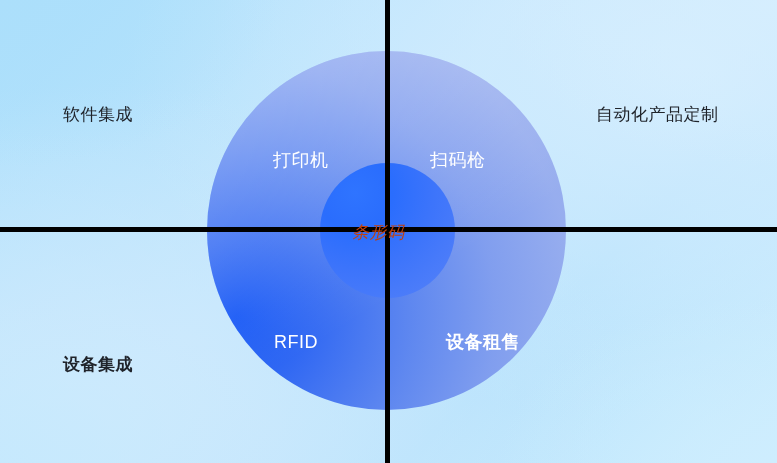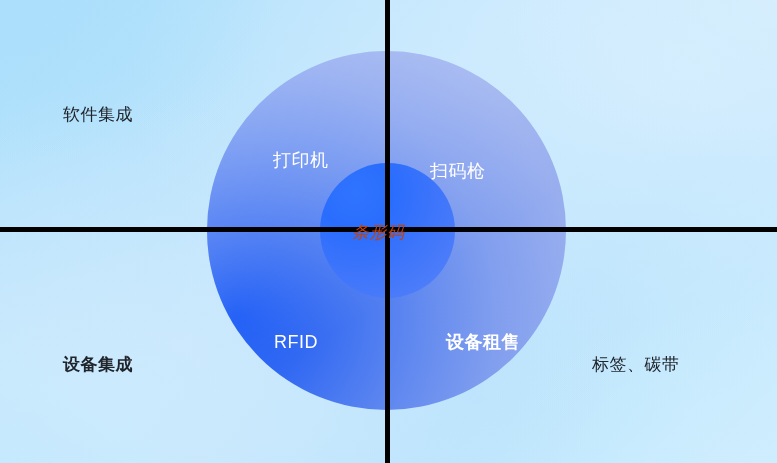--- a/index.html
+++ b/index.html
@@ -115,21 +115,21 @@
   }
 
   
   .lbl-software   { left: 63px;  top: 106px; }
   .lbl-automation { left: 596px; top: 106px; }
   .lbl-equipment  { left: 63px;  top: 356px; font-weight: bold; }
   .lbl-labels     { left: 592px; top: 356px; }
 
   
   .lbl-printer    { left: 273px; top: 131px; }
-  .lbl-scanner    { left: 430px; top: 142px; }
+  .lbl-scanner    { left: 430px; top: 131px; }
   .lbl-rfid       { left: 274px; top: 313px; }
   .lbl-rental     { left: 446px; top: 313px; font-weight: bold; }
 
   
   .lbl-barcode    { left: 352px; top: 224px; }
 </style>
 </head>
 <body>
 
 <div id="stage">
@@ -141,22 +141,22 @@
   <div class="bg-corner br"></div>
 
   <div class="outer-circle"></div>
   <div class="outer-veil"></div>
   <div class="inner-circle"></div>
 
   <div class="axis-v"></div>
   <div class="axis-h"></div>
 
   <div class="label outer lbl-software">软件集成</div>
+  <div class="label outer lbl-automation">自动化产品定制</div>
   <div class="label outer lbl-equipment">设备集成</div>
-  <div class="label outer lbl-labels">标签、碳带</div>
 
   <div class="label inner lbl-printer">打印机</div>
   <div class="label inner lbl-scanner">扫码枪</div>
   <div class="label inner lbl-rfid">RFID</div>
   <div class="label inner lbl-rental">设备租售</div>
 
   <div class="label core lbl-barcode">条形码</div>
 
 </div>
 

